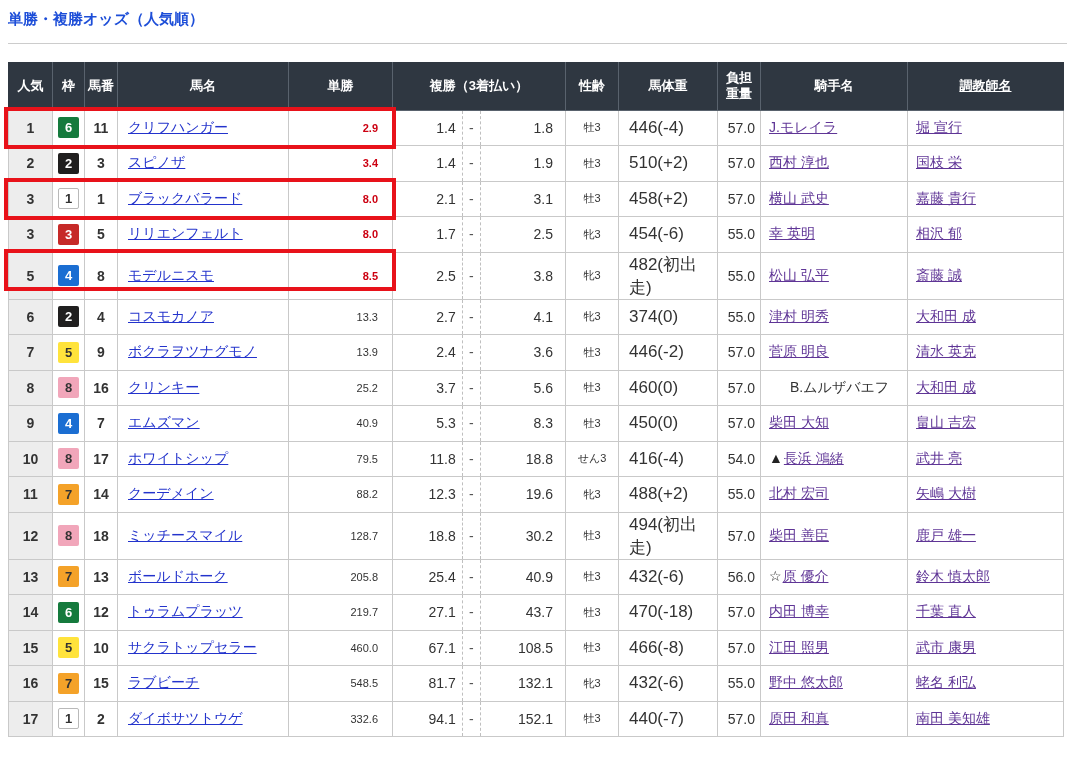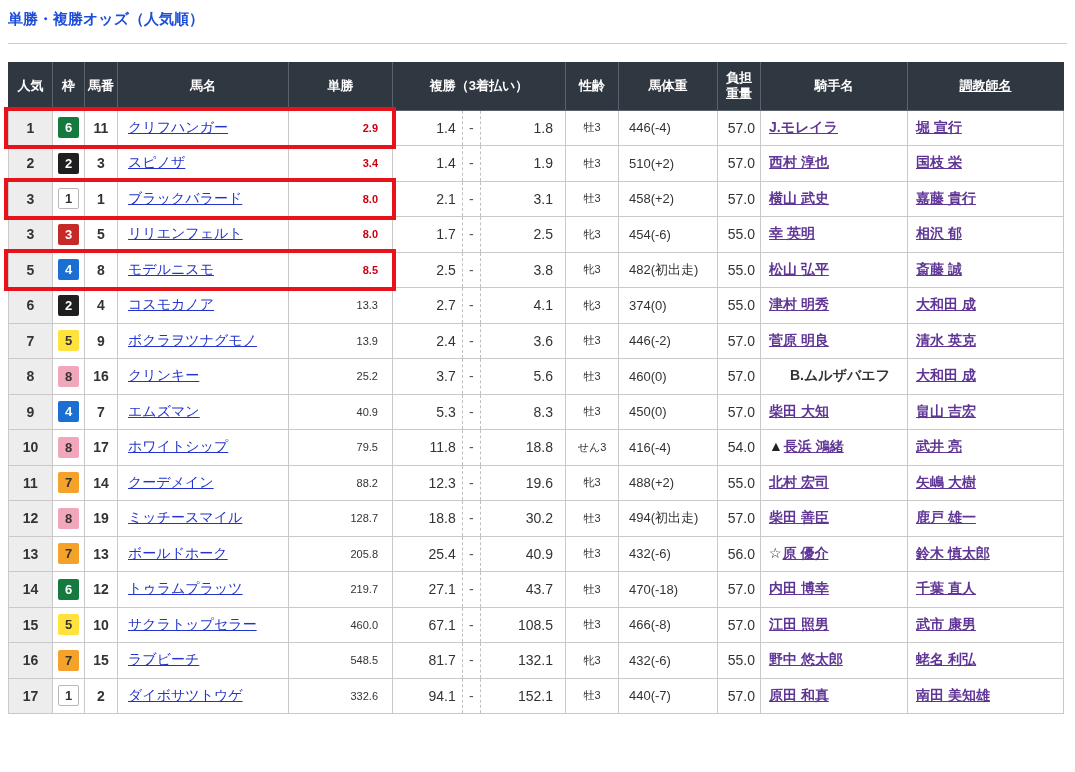--- a/index.html
+++ b/index.html
@@ -57,23 +57,23 @@
   a.horse-link{color:var(--link-blue); text-decoration:underline; cursor:pointer;}
   td.win{text-align:right; padding-right:14px; font-size:11px;}
   td.win.red{color:var(--odds-red); font-weight:bold;}
   td.win.cancel, td.place.cancel{background:var(--cancel-bg); text-align:center; padding:0;}
   td.place{padding:0;}
   .place-flex{display:flex; align-items:center; height:100%;}
   .place-min{flex:1; text-align:right; padding-right:6px; border-right:1px dashed #bfbfbf; height:100%; display:flex; align-items:center; justify-content:flex-end;}
   .place-dash{width:18px; text-align:center; color:#555; border-right:1px dashed #bfbfbf; height:100%; display:flex; align-items:center; justify-content:center;}
   .place-max{flex:1.15; text-align:right; padding-right:12px;}
   td.sexage{text-align:center; font-size:11px;}
-  td.weight{padding-left:10px; font-size:13px;}
+  td.weight{padding-left:10px; font-size:17px;}
   td.load{text-align:right; padding-right:5px;}
-  td.jockey,td.trainer{padding-left:8px;font-weight:bold;}
+  td.jockey,td.trainer{padding-left:8px;}
   a.person-link{color:var(--link-purple); text-decoration:underline; cursor:pointer;}
   .jockey-prefix{color:#222; text-decoration:none; margin-right:1px;}
   .jockey-plain{color:#333;margin-left:21px;}
   .hl-box{
     position:absolute; border:4px solid var(--highlight);
     pointer-events:none; z-index:5;
   }
 </style>
 </head>
 <body>
@@ -318,21 +318,21 @@
             </td>
             <td class="sexage">牝3</td>
             <td class="weight">488(+2)</td>
             <td class="load">55.0</td>
             <td class="jockey"><a class="person-link">北村 宏司</a></td>
             <td class="trainer"><a class="person-link">矢嶋 大樹</a></td>
           </tr>
           <tr>
             <td class="rank">12</td>
             <td class="waku"><span class="waku-badge waku-8">8</span></td>
-            <td class="num">19</td>
+            <td class="num">18</td>
             <td class="name"><a class="horse-link">ミッチースマイル</a></td>
             <td class="win">128.7</td>
             <td class="place">
               <div class="place-flex">
                 <span class="place-min">18.8</span>
                 <span class="place-dash">-</span>
                 <span class="place-max">30.2</span>
               </div>
             </td>
             <td class="sexage">牡3</td>

